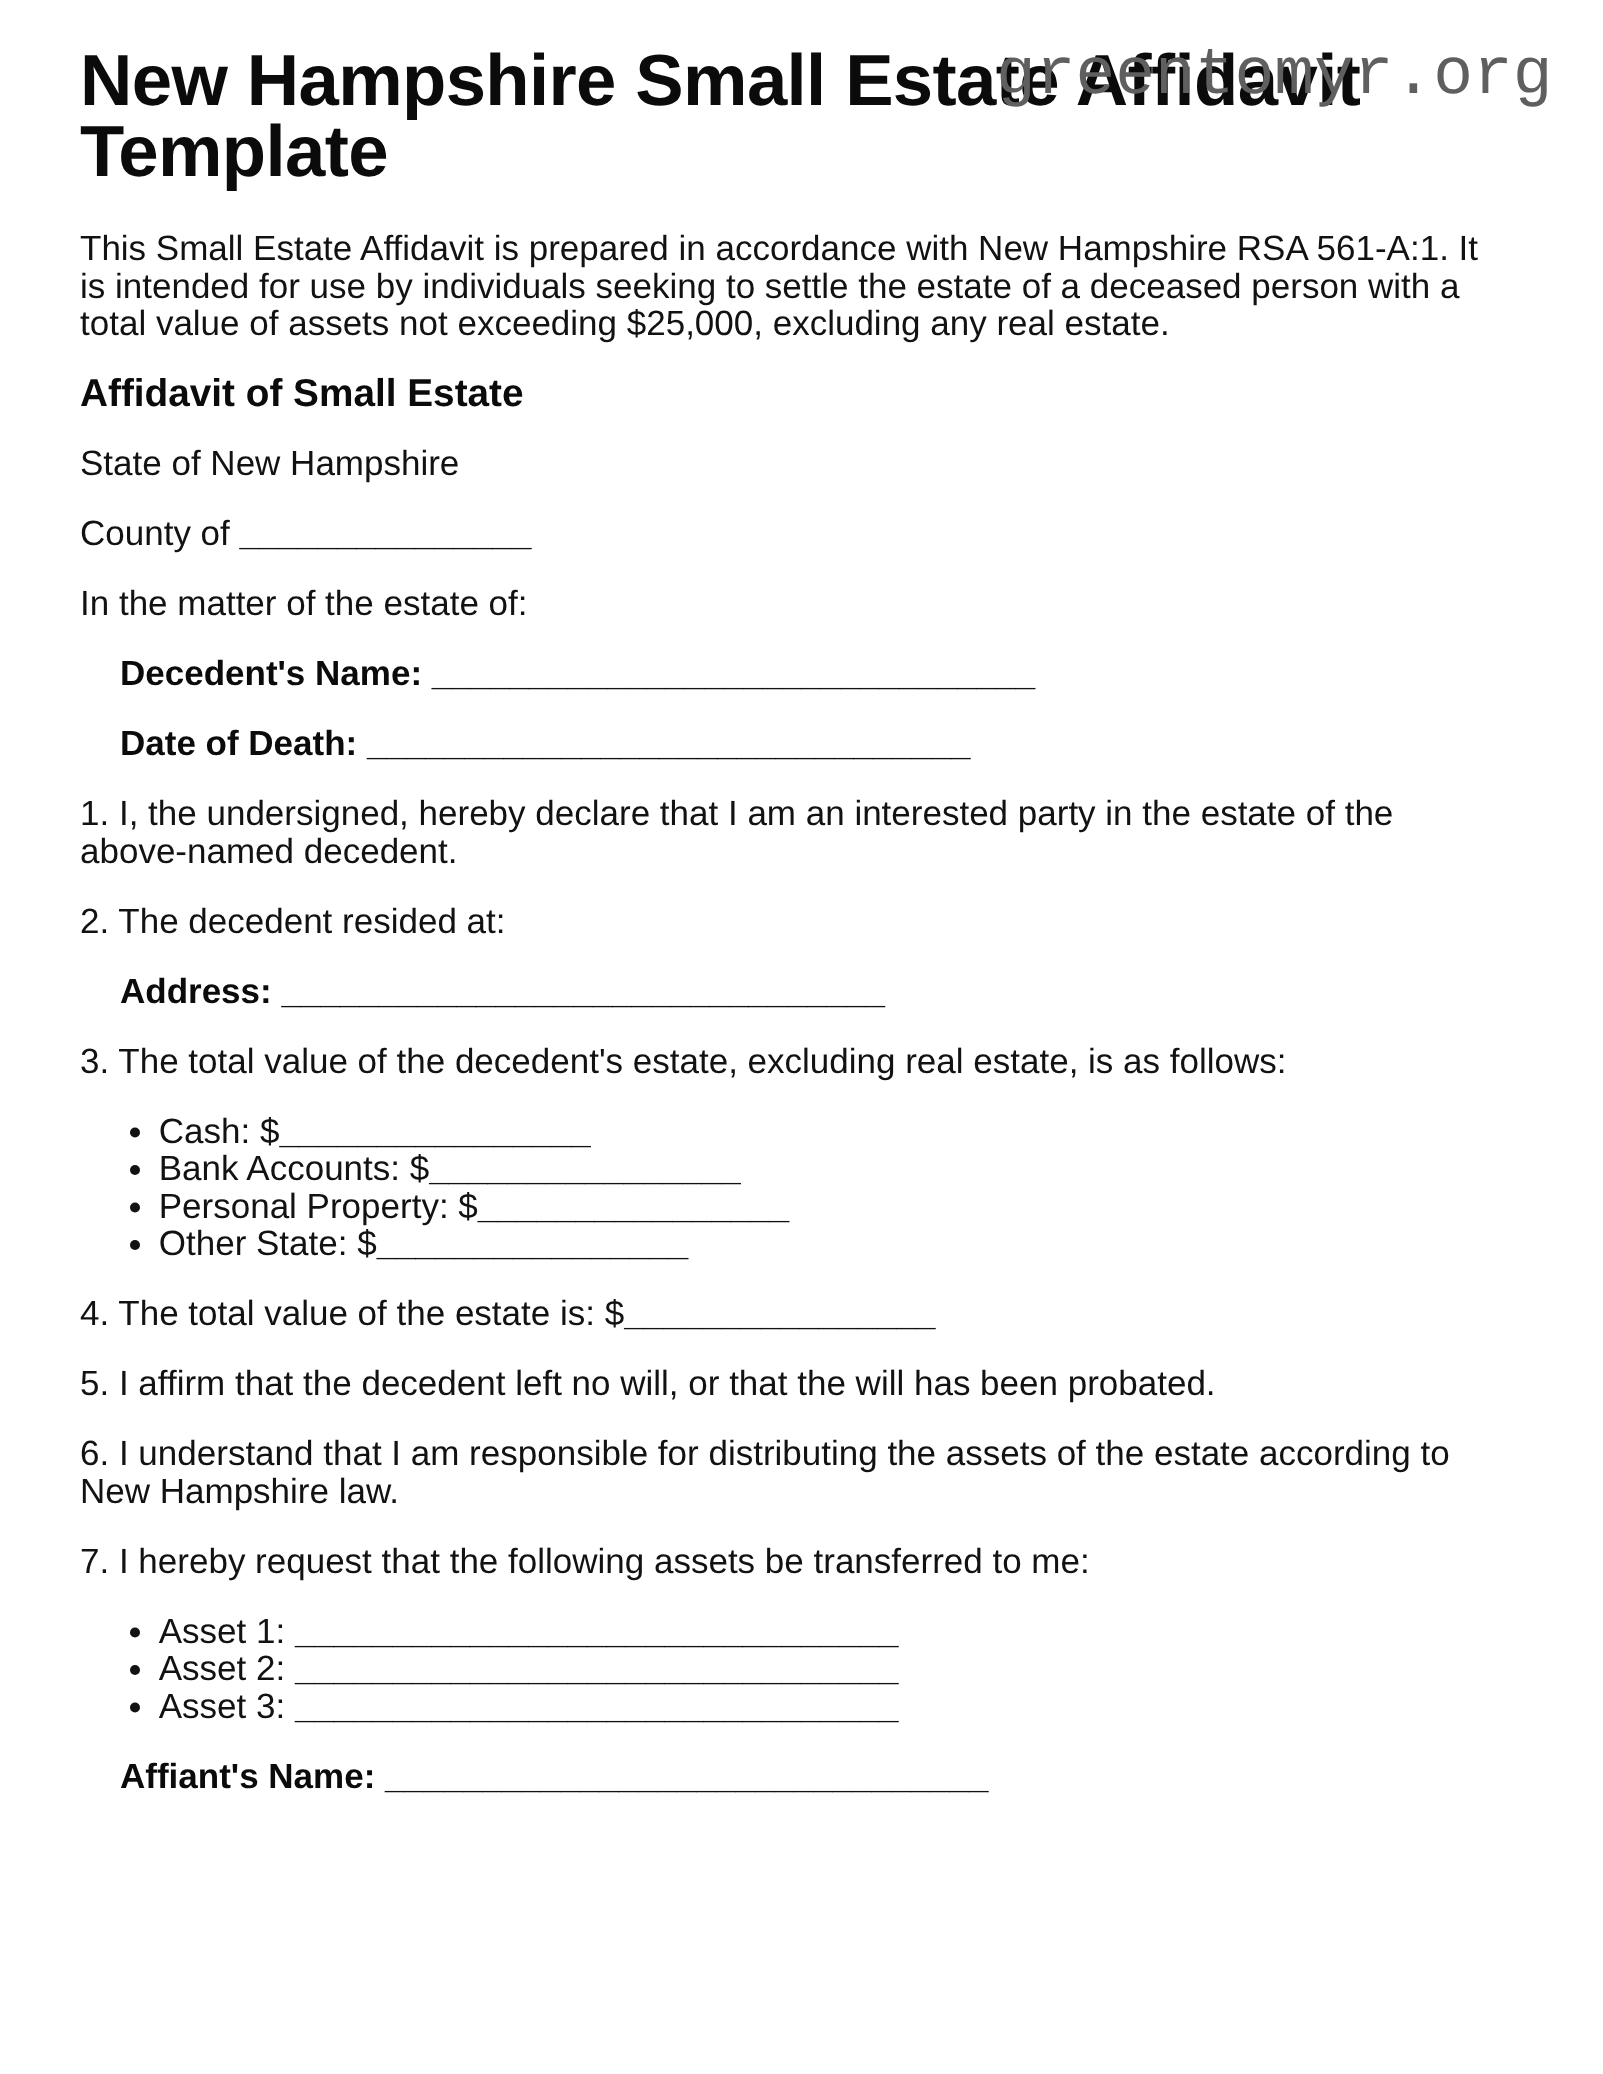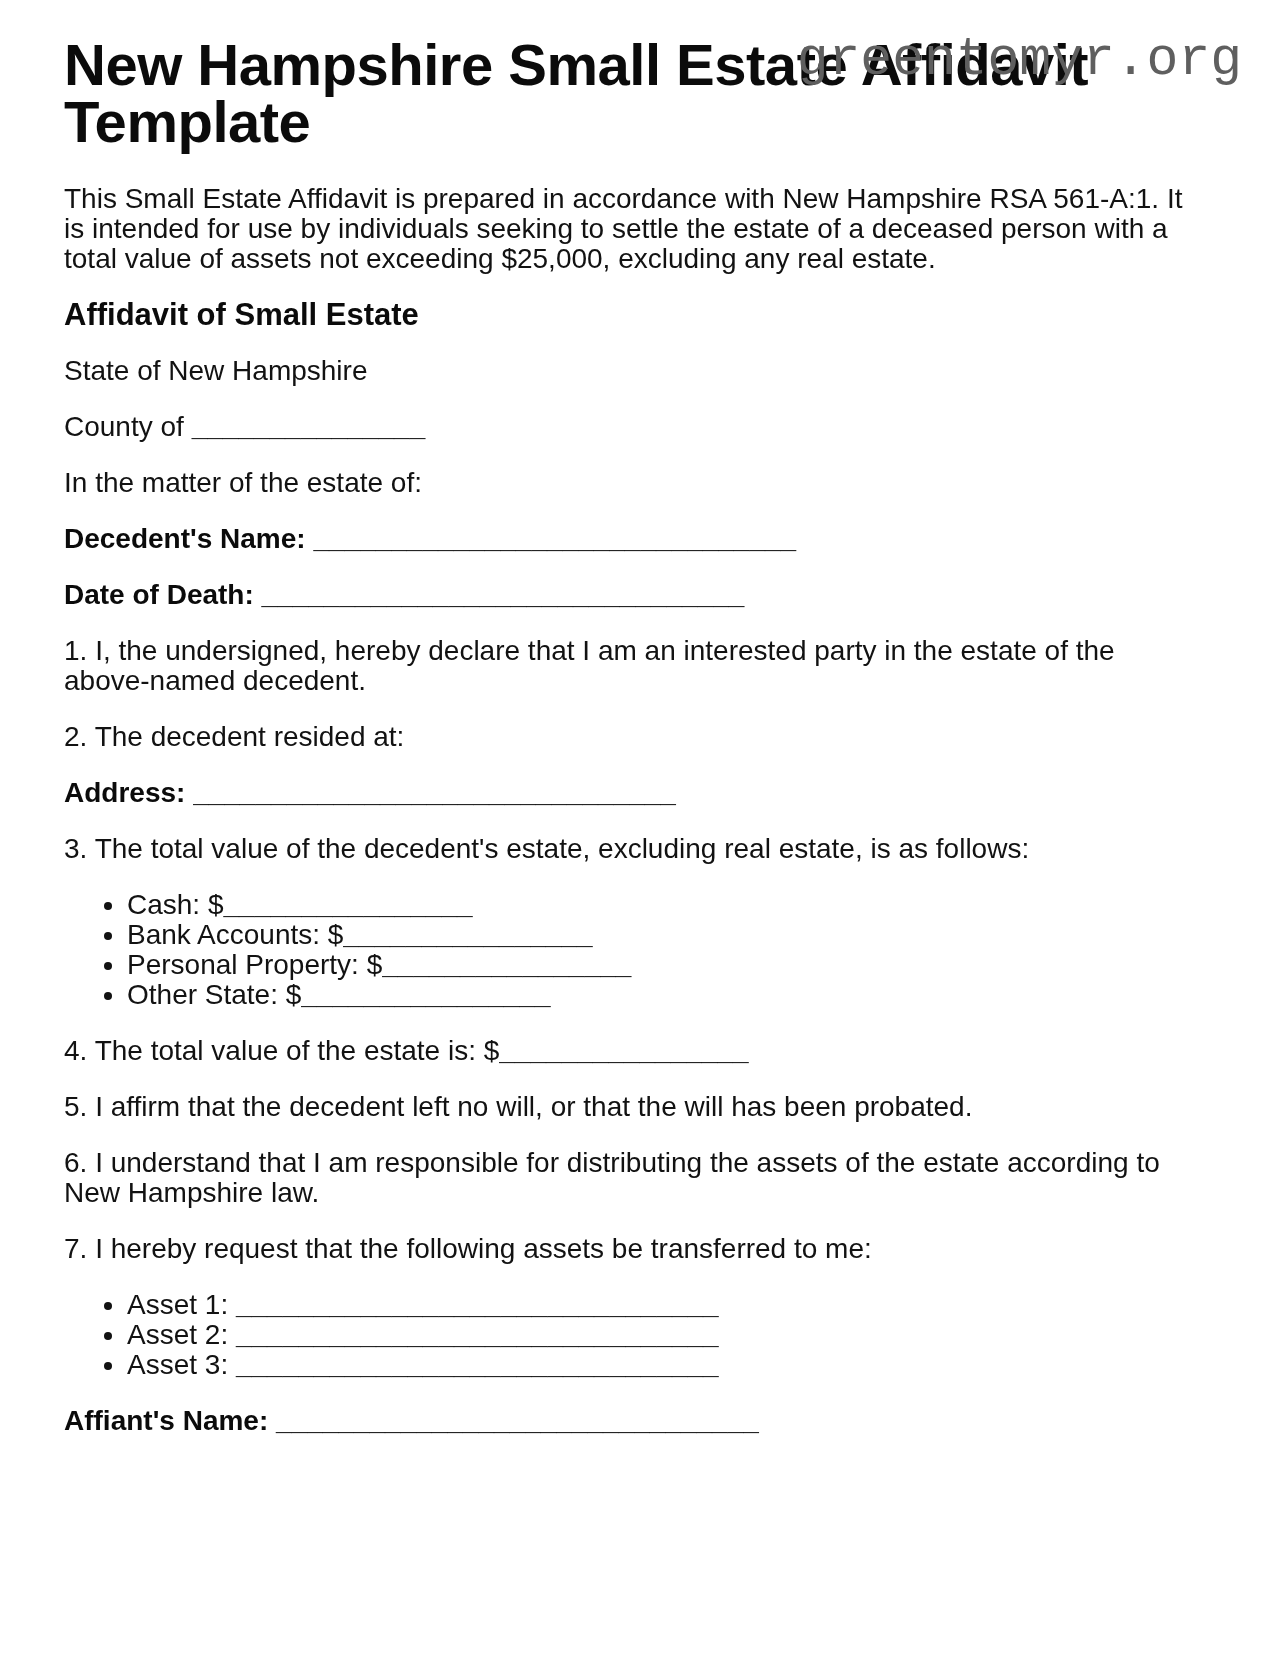--- a/index.html
+++ b/index.html
@@ -40,21 +40,21 @@
     line-height: 30px;
     margin: 26px 0;
   }
   h2.section-heading {
     font-size: 31px;
     line-height: 30px;
     font-weight: bold;
     margin: 26px 0;
     color: #0b0b0b;
   }
-  strong.inline-label { font-weight: bold; color: #0b0b0b; }
+  strong.inline-label { font-weight: bold; color: #0b0b0b; margin-left: 32px; }
   ul.fill-list {
     margin: 26px 0;
     padding-left: 63px;
     list-style: disc outside;
   }
   ul.fill-list li {
     font-size: 28px;
     line-height: 30px;
   }
   .blank {

